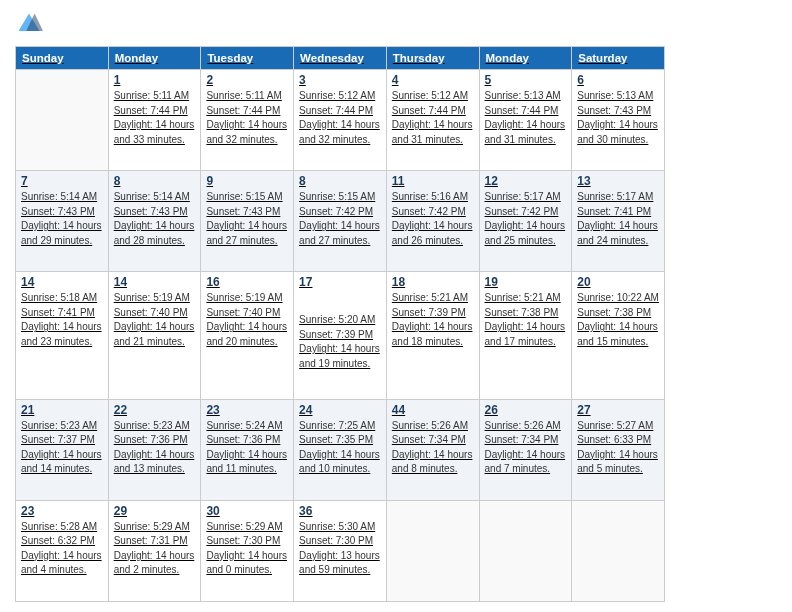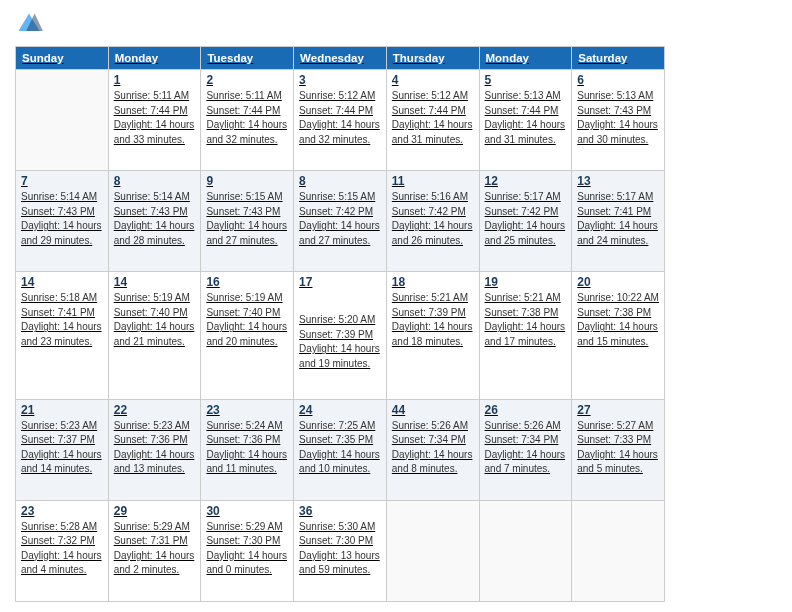--- a/index.html
+++ b/index.html
@@ -318,30 +318,30 @@
           <td>
             <span class="day-number">26</span>
             <div class="day-info" style="white-space: pre-line;">Sunrise: 5:26 AM
 Sunset: 7:34 PM
 Daylight: 14 hours
 and 7 minutes.</div>
           </td>
           <td>
             <span class="day-number">27</span>
             <div class="day-info" style="white-space: pre-line;">Sunrise: 5:27 AM
-Sunset: 7:33 PM
+Sunset: 6:33 PM
 Daylight: 14 hours
 and 5 minutes.</div>
           </td>
         </tr>
         <tr>
           <td>
             <span class="day-number">23</span>
             <div class="day-info" style="white-space: pre-line;">Sunrise: 5:28 AM
-Sunset: 7:32 PM
+Sunset: 6:32 PM
 Daylight: 14 hours
 and 4 minutes.</div>
           </td>
           <td>
             <span class="day-number">29</span>
             <div class="day-info" style="white-space: pre-line;">Sunrise: 5:29 AM
 Sunset: 7:31 PM
 Daylight: 14 hours
 and 2 minutes.</div>
           </td>

